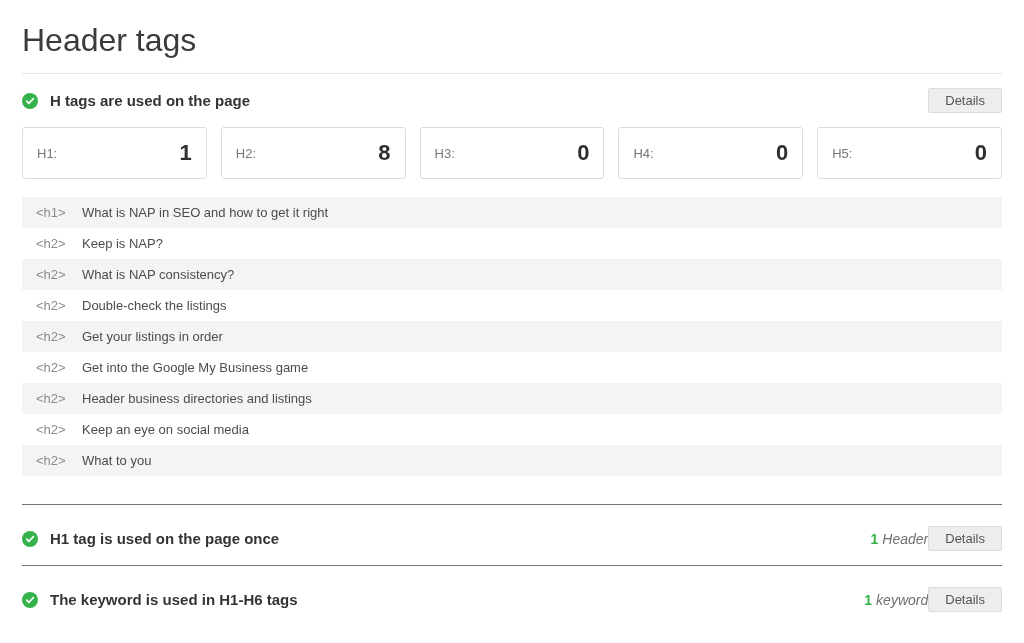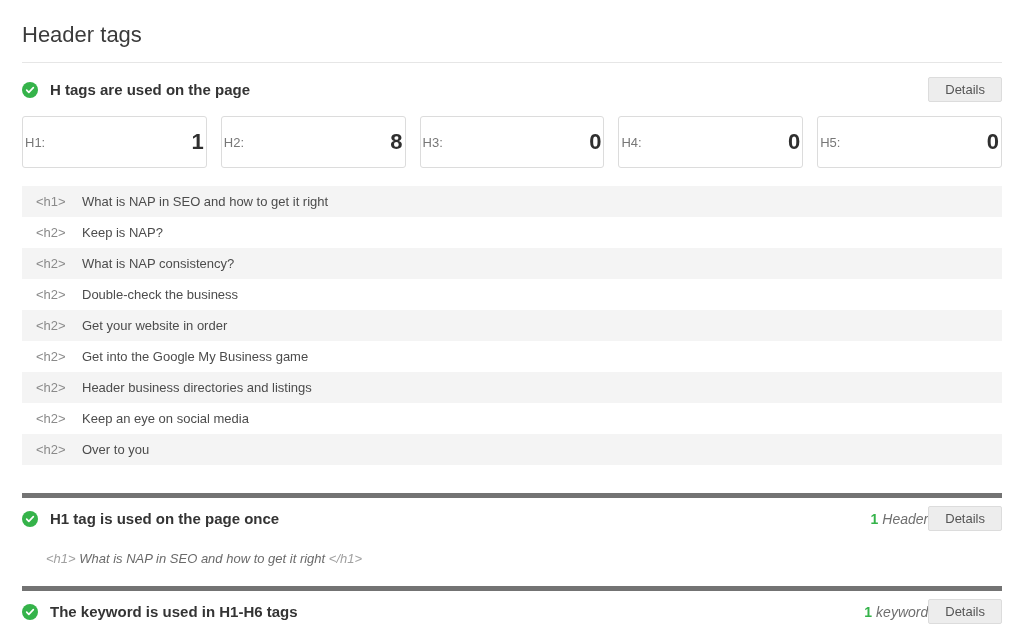--- a/index.html
+++ b/index.html
@@ -4,21 +4,21 @@
 <style>
   * { box-sizing: border-box; margin: 0; padding: 0; }
   body {
     font-family: "Segoe UI", Arial, sans-serif;
     background: #fff;
     color: #444;
     padding: 22px 22px 40px 22px;
     width: 1024px;
   }
   .page-title {
-    font-size: 22px;
+    font-size: 32px;
     font-weight: 400;
     color: #3b3b3b;
     margin-bottom: 14px;
   }
   .hr {
     border: none;
     border-top: 1px solid #e6e6e6;
     margin-bottom: 14px;
   }
   .section-head {
@@ -68,21 +68,21 @@
   }
   .counts-row {
     display: flex;
     gap: 14px;
     margin-bottom: 18px;
   }
   .count-box {
     flex: 1;
     border: 1px solid #dcdcdc;
     border-radius: 3px;
-    padding: 12px 2px;
+    padding: 12px 14px;
     display: flex;
     align-items: center;
     justify-content: space-between;
     background: #fff;
   }
   .count-label {
     font-size: 13px;
     color: #777;
   }
   .count-value {
@@ -102,22 +102,22 @@
   .htag-row:nth-child(odd) { background: #f4f4f4; }
   .htag-row:nth-child(even) { background: #ffffff; }
   .htag-tag {
     color: #8a8a8a;
     width: 46px;
     flex-shrink: 0;
     font-family: "Segoe UI", Arial, sans-serif;
   }
   .htag-text { color: #4c4c4c; }
   .section-block {
-    border-top: 5px solid #737373;
-    padding-top: 8px;
+    border-top: 1px solid #737373;
+    padding-top: 21px;
     margin-top: 6px;
   }
   .code-line {
     font-size: 13px;
     font-style: italic;
     color: #8a8a8a;
     padding: 6px 0 14px 24px;
   }
   .code-tag { color: #a0a0a0; }
   .code-content { color: #6a6a6a; font-weight:500;}
@@ -170,63 +170,58 @@
   <div class="htag-row">
     <span class="htag-tag">&lt;h2&gt;</span>
     <span class="htag-text">Keep is NAP?</span>
   </div>
   <div class="htag-row">
     <span class="htag-tag">&lt;h2&gt;</span>
     <span class="htag-text">What is NAP consistency?</span>
   </div>
   <div class="htag-row">
     <span class="htag-tag">&lt;h2&gt;</span>
-    <span class="htag-text">Double-check the business</span>
-  </div>
-  <div class="htag-row">
-    <span class="htag-tag">&lt;h2&gt;</span>
-    <span class="htag-text">Get your website in order</span>
+    <span class="htag-text">Double-check the listings</span>
+  </div>
+  <div class="htag-row">
+    <span class="htag-tag">&lt;h2&gt;</span>
+    <span class="htag-text">Get your listings in order</span>
   </div>
   <div class="htag-row">
     <span class="htag-tag">&lt;h2&gt;</span>
     <span class="htag-text">Get into the Google My Business game</span>
   </div>
   <div class="htag-row">
     <span class="htag-tag">&lt;h2&gt;</span>
     <span class="htag-text">Header business directories and listings</span>
   </div>
   <div class="htag-row">
     <span class="htag-tag">&lt;h2&gt;</span>
     <span class="htag-text">Keep an eye on social media</span>
   </div>
   <div class="htag-row">
     <span class="htag-tag">&lt;h2&gt;</span>
-    <span class="htag-text">Over to you</span>
+    <span class="htag-text">What to you</span>
   </div>
 </div>
 
 <div class="section-block">
   <div class="section-head">
     <span class="check-icon">
       <svg viewBox="0 0 12 12">
           <path d="M2 6.2 L4.6 8.8 L10 3.2" stroke="#fff" stroke-width="2" fill="none" stroke-linecap="round" stroke-linejoin="round"></path>
         </svg>
     </span>
     <div class="section-title">H1 tag is used on the page once</div>
     <div class="spacer"></div>
     <span class="metric">
       <span class="metric-count">1</span><span>Header</span>
     </span>
     <button class="details-btn">Details</button>
   </div>
-  <div class="code-line">
-    <span class="code-tag">&lt;h1&gt;</span>
-    <span class="code-content">What is NAP in SEO and how to get it right</span>
-    <span class="code-tag">&lt;/h1&gt;</span>
-  </div>
 </div>
 
 <div class="section-block">
   <div class="section-head">
     <span class="check-icon">
       <svg viewBox="0 0 12 12">
           <path d="M2 6.2 L4.6 8.8 L10 3.2" stroke="#fff" stroke-width="2" fill="none" stroke-linecap="round" stroke-linejoin="round"></path>
         </svg>
     </span>
     <div class="section-title">The keyword is used in H1-H6 tags</div>

